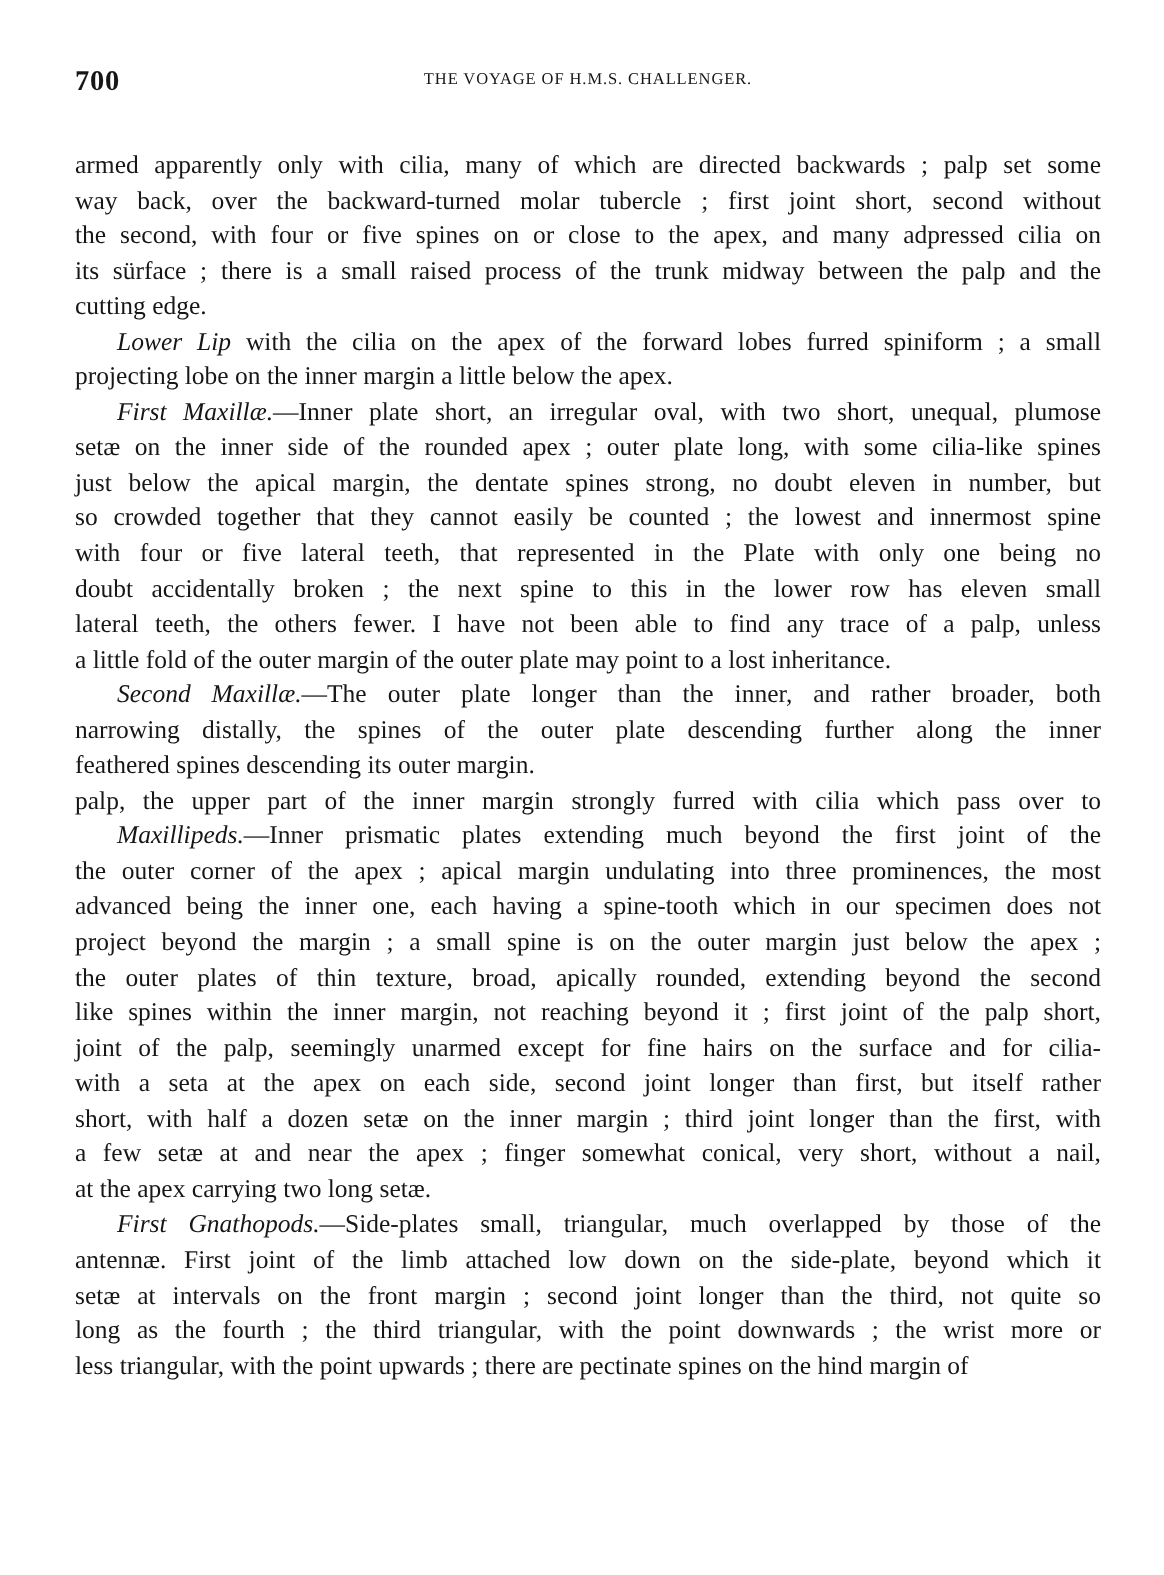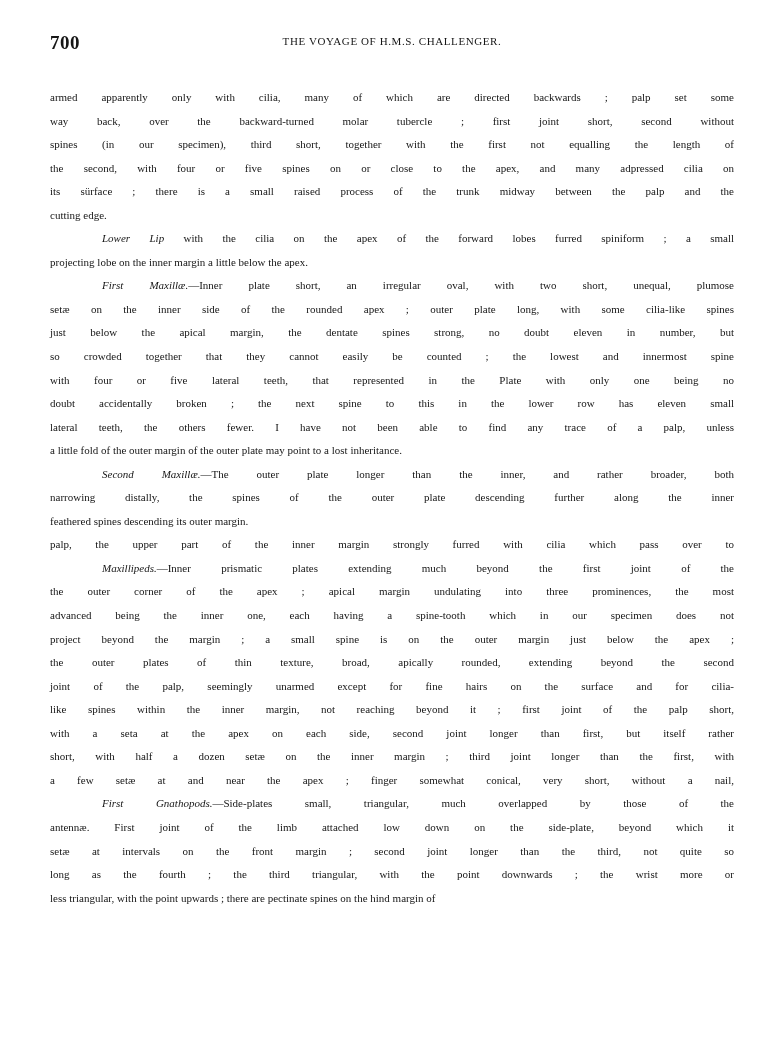--- a/index.html
+++ b/index.html
@@ -1,42 +1,41 @@
 <!DOCTYPE html>
 <html><head>
 <meta charset="utf-8">
 <style>
   html, body { margin: 0; padding: 0; background: #ffffff; }
   body { width: 776px; height: 1050px; position: relative; overflow: hidden;
          font-family: "Liberation Serif", "DejaVu Serif", serif; color: #161616; }
-  .page { position: absolute; left: 0; top: 0; width: 776px; height: 1032px; }
+  .page { position: absolute; left: 0; top: 12px; width: 776px; height: 1032px; }
   .header { position: absolute; top: 32px; left: 50px; width: 684px; height: 26px; }
   .page-number { position: absolute; left: 0; top: 0; font-size: 19px; font-weight: bold; letter-spacing: 0.5px; }
   .running-title { position: absolute; left: 0; right: 0; top: 3px; text-align: center;
                    font-size: 11px; letter-spacing: 0.6px; }
   .body-text { position: absolute; top: 86px; left: 50px; width: 684px; }
-  .line { display: block; height: 23.55px; line-height: 23.55px; font-size: 11px;
+  .line { display: block; height: 23.55px; line-height: 23.55px; font-size: 17px;
           white-space: nowrap; text-align: justify; text-align-last: justify; }
   .line.last { text-align-last: left; }
   .line.indent { padding-left: 28px; }
-  .lead { font-style: italic; margin-left: 24px; }
+  .lead { font-style: italic; }
 </style>
 </head>
 <body>
 
 <div class="page">
   <div class="header">
     <span class="page-number">700</span>
     <div class="running-title">THE VOYAGE OF H.M.S. CHALLENGER.</div>
   </div>
   <div class="body-text" id="body-text">
       <div>
         <span class="line"><span>armed apparently only with cilia, many of which are directed backwards ; palp set some</span></span>
         <span class="line"><span>way back, over the backward-turned molar tubercle ; first joint short, second without</span></span>
-        <span class="line"><span>spines (in our specimen), third short, together with the first not equalling the length of</span></span>
         <span class="line"><span>the second, with four or five spines on or close to the apex, and many adpressed cilia on</span></span>
         <span class="line"><span>its sürface ; there is a small raised process of the trunk midway between the palp and the</span></span>
         <span class="line last"><span>cutting edge.</span></span>
       </div>
       <div>
         <span class="line indent"><span class="lead">Lower Lip</span><span> with the cilia on the apex of the forward lobes furred spiniform ; a small</span></span>
         <span class="line last"><span>projecting lobe on the inner margin a little below the apex.</span></span>
       </div>
       <div>
         <span class="line indent"><span class="lead">First Maxillæ.</span><span>—Inner plate short, an irregular oval, with two short, unequal, plumose</span></span>
@@ -53,25 +52,26 @@
         <span class="line"><span>narrowing distally, the spines of the outer plate descending further along the inner</span></span>
         <span class="line last"><span>feathered spines descending its outer margin.</span></span>
       </div>
       <div>
         <span class="line"><span>palp, the upper part of the inner margin strongly furred with cilia which pass over to</span></span>
         <span class="line indent"><span class="lead">Maxillipeds.</span><span>—Inner prismatic plates extending much beyond the first joint of the</span></span>
         <span class="line"><span>the outer corner of the apex ; apical margin undulating into three prominences, the most</span></span>
         <span class="line"><span>advanced being the inner one, each having a spine-tooth which in our specimen does not</span></span>
         <span class="line"><span>project beyond the margin ; a small spine is on the outer margin just below the apex ;</span></span>
         <span class="line"><span>the outer plates of thin texture, broad, apically rounded, extending beyond the second</span></span>
+        <span class="line"><span>like spines within the inner margin, not reaching beyond it ; first joint of the palp short,</span></span>
         <span class="line"><span>joint of the palp, seemingly unarmed except for fine hairs on the surface and for cilia-</span></span>
-        <span class="line"><span>like spines within the inner margin, not reaching beyond it ; first joint of the palp short,</span></span>
         <span class="line"><span>with a seta at the apex on each side, second joint longer than first, but itself rather</span></span>
         <span class="line"><span>short, with half a dozen setæ on the inner margin ; third joint longer than the first, with</span></span>
         <span class="line"><span>a few setæ at and near the apex ; finger somewhat conical, very short, without a nail,</span></span>
+        <span class="line last"><span>at the apex carrying two long setæ.</span></span>
       </div>
       <div>
         <span class="line indent"><span class="lead">First Gnathopods.</span><span>—Side-plates small, triangular, much overlapped by those of the</span></span>
         <span class="line"><span>antennæ.  First joint of the limb attached low down on the side-plate, beyond which it</span></span>
         <span class="line"><span>setæ at intervals on the front margin ; second joint longer than the third, not quite so</span></span>
         <span class="line"><span>long as the fourth ; the third triangular, with the point downwards ; the wrist more or</span></span>
         <span class="line last"><span>less triangular, with the point upwards ; there are pectinate spines on the hind margin of</span></span>
       </div>
     </div>
 </div>

